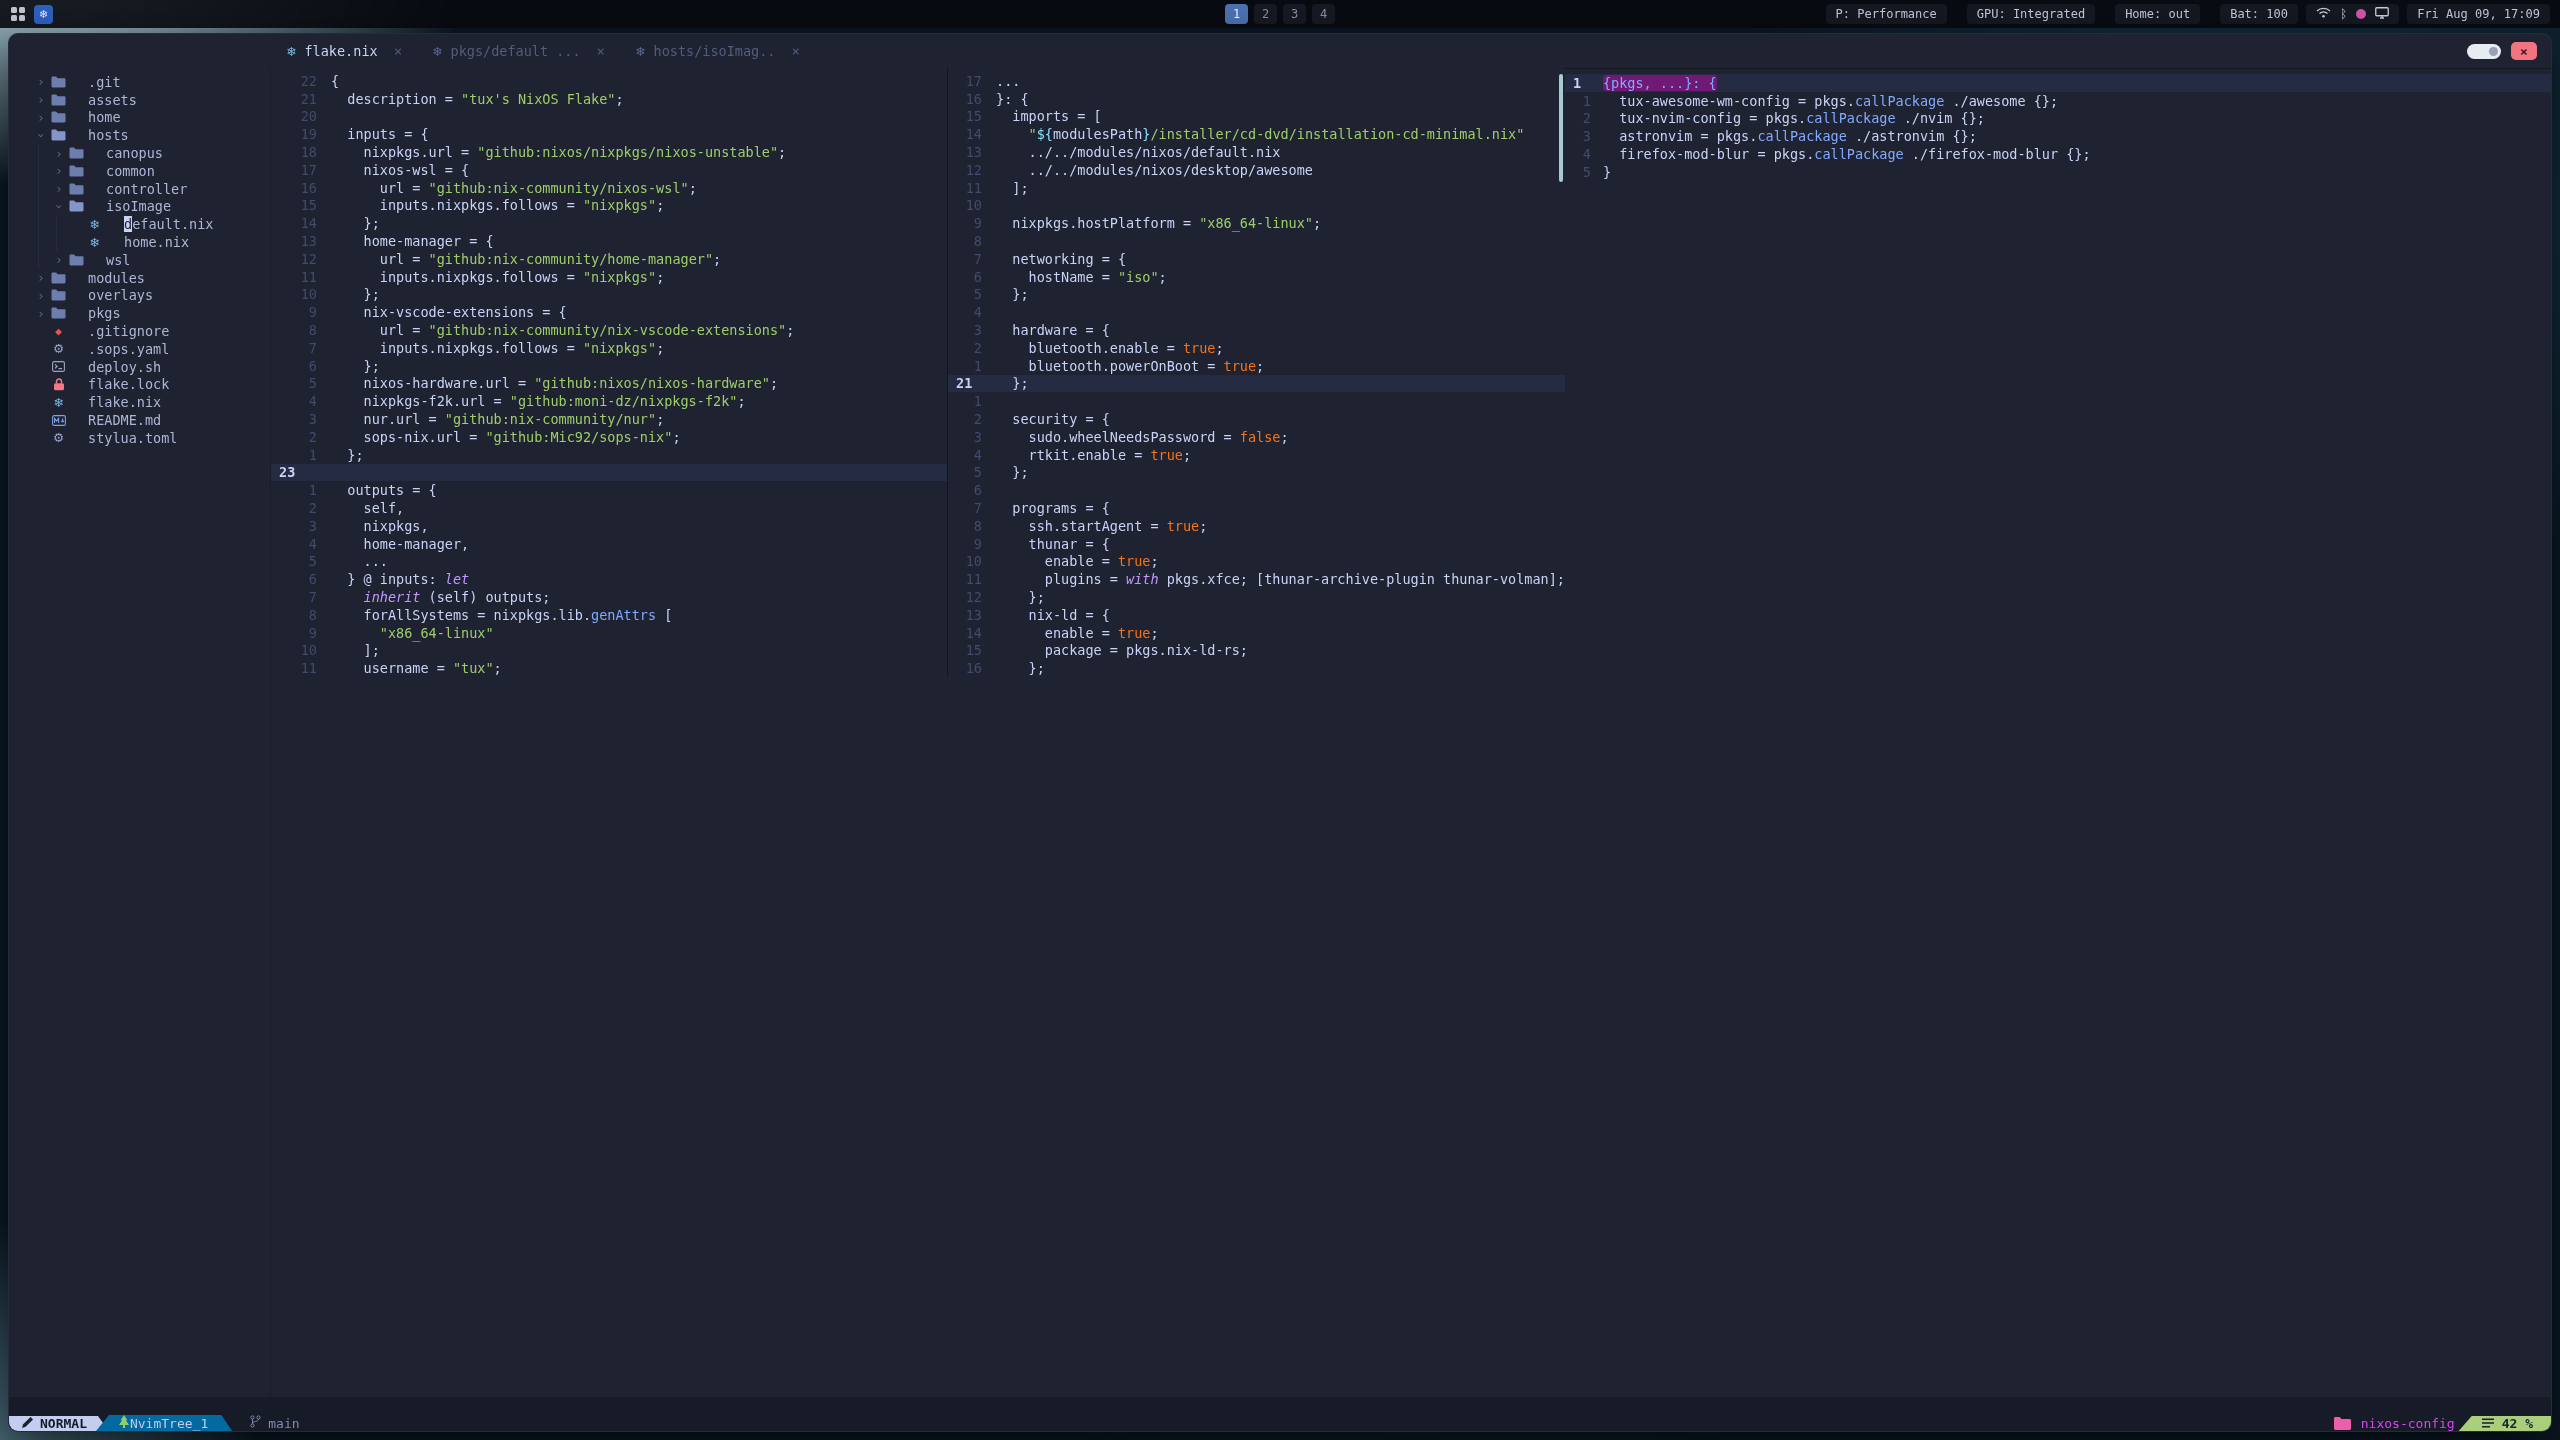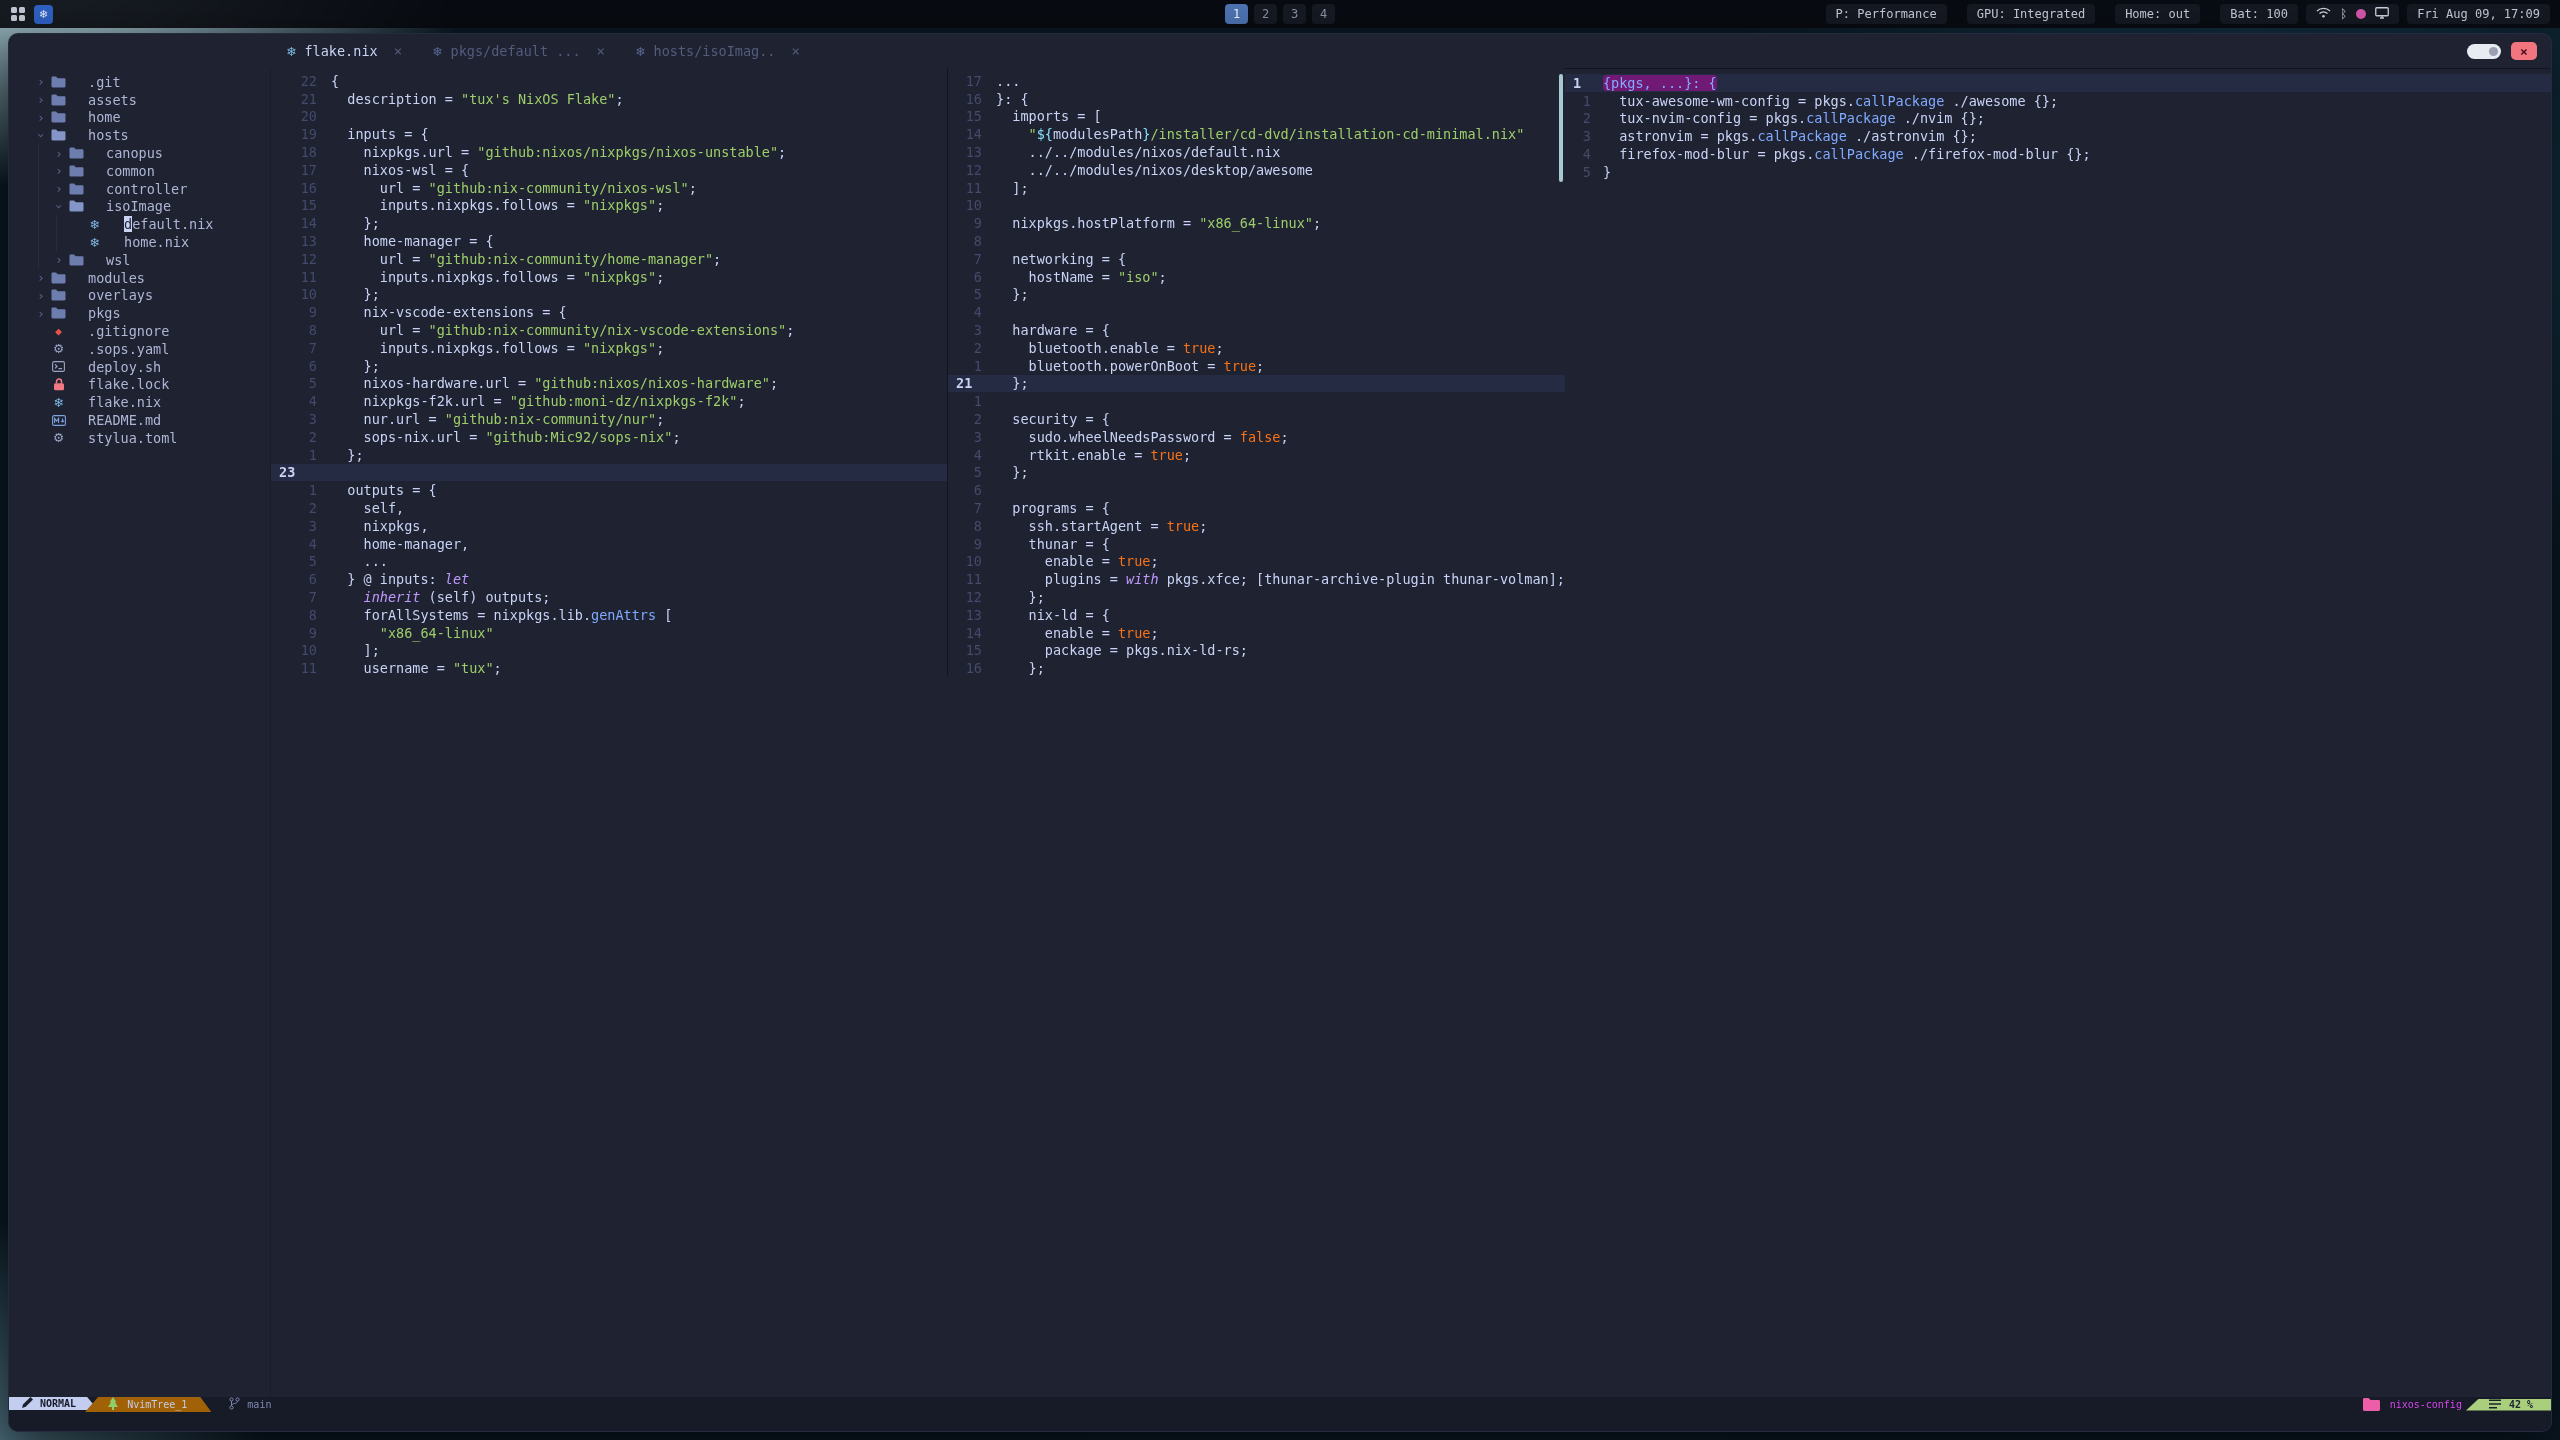--- a/index.html
+++ b/index.html
@@ -81,25 +81,25 @@
   .ccode{white-space:pre;color:#c8d3f5}
   .ccode.sel{background:#701a75;border-radius:4px}
   .tk-p{color:#c8d3f5}
   .tk-s{color:#9ece6a}
   .tk-b{color:#f97316}
   .tk-k{color:#c099ff;font-style:italic}
   .tk-f{color:#82aaff}
   .tk-c{color:#86e1fc}
   .scrollthumb{position:absolute;right:2px;top:6px;width:4px;height:108px;border-radius:2px;background:#bfe7ef;opacity:.85}
   
-  .statusline{height:34px;flex:none;display:flex;align-items:flex-start;background:#171a27;font-size:10px;color:#8089b3}
+  .statusline{height:34px;flex:none;display:flex;align-items:flex-end;background:#171a27;font-size:13px;color:#8089b3}
   .seg{display:flex;align-items:center}
   .seg-mode{background:#c3cdf0;color:#161a27;font-weight:700;padding:0 22px 0 13px;gap:7px;
     clip-path:polygon(0 0,calc(100% - 11px) 0,100% 100%,0 100%)}
-  .seg-buf{background:#a16207;color:#c4cbe8;padding:0 24px 0 22px;gap:8px;margin-left:-13px;
+  .seg-buf{background:#0369a1;color:#c4cbe8;padding:0 24px 0 22px;margin-left:-13px;
     clip-path:polygon(13px 0,calc(100% - 11px) 0,100% 100%,0 100%)}
   .branch{display:flex;align-items:center;gap:7px;margin-left:18px;color:#8089b3}
   .sl-right{margin-left:auto;display:flex;align-items:center}
   .proj-ic{display:flex;align-items:center;margin-right:9px}
   .proj{color:#d946ef;margin-right:4px}
   .seg-scroll{background:#a9ce7c;color:#1c2030;font-weight:700;padding:0 18px 0 23px;gap:8px;
     clip-path:polygon(13px 0,100% 0,100% 100%,0 100%)}
 </style>
 </head>
 <body>

